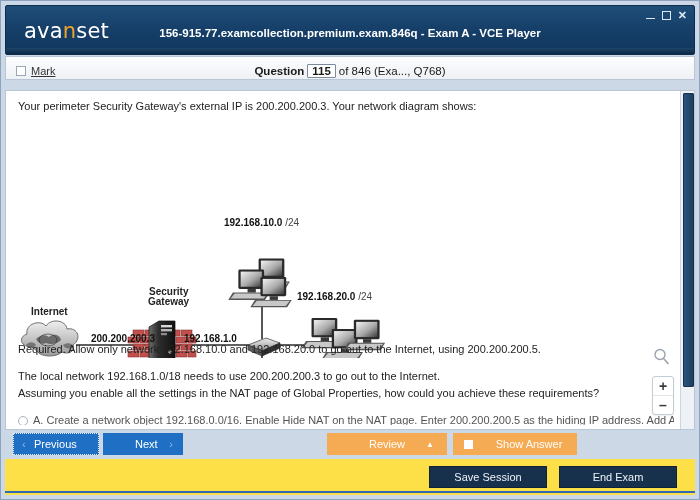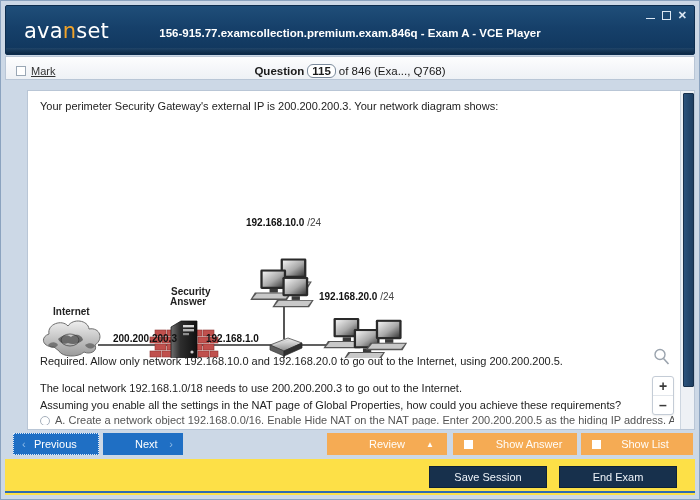--- a/index.html
+++ b/index.html
@@ -73,35 +73,35 @@
   .mark .lbl{text-decoration:underline;}
   .qcounter{
     position:absolute;left:0;right:0;top:7px;
     text-align:center;font-size:11.5px;color:#1a1a1a;
     white-space:nowrap;
   }
   .qcounter .qword{font-weight:bold;margin-top:40px;}
   .qbox{
     display:inline-block;border:1px solid #7b8a9b;background:#fff;
     padding:0px 4px;margin:0 3px;font-weight:bold;font-size:11.5px;
-    border-radius:6px;
+    border-radius:1px;
   }
 
   
   .pane{
     position:absolute;left:4px;top:89px;right:4px;height:340px;
     background:#ffffff;border:1px solid #b9c6d6;
-    box-sizing:border-box;overflow:hidden;margin-left:22px;
+    box-sizing:border-box;overflow:hidden;
   }
   .qtext{
     position:absolute;left:12px;top:8px;right:30px;
     font-size:11px;color:#222;line-height:15px;
   }
   .reqtext{
-    position:absolute;left:12px;right:30px;top:263px;
+    position:absolute;left:12px;right:30px;top:251px;
     font-size:11px;color:#222;line-height:15px;
   }
   .reqtext p{margin:0 0 12px 0;}
   .reqtext p.tight{margin:0 0 2px 0;}
   .opt-clipped{
     position:absolute;left:12px;right:20px;top:322px;
     font-size:11px;color:#222;line-height:15px;
     height:12px;overflow:hidden;white-space:nowrap;
     opacity:.78;
   }
@@ -361,21 +361,21 @@
               <rect x="4" y="19.5" width="22" height="4" fill="#2e2e2e" opacity=".75"></rect>
             </g>
           </g>
         </g>
       </svg>
 
       
       <div class="dlabel plain" style="left:25px;top:193px;">Internet</div>
 
       <div class="dlabel plain" style="left:143px;top:173px;">Security</div>
-      <div class="dlabel plain" style="left:142px;top:183px;">Answer</div>
+      <div class="dlabel plain" style="left:142px;top:183px;">Gateway</div>
 
       <div class="dlabel" style="left:85px;top:220px;">200.200.200.3</div>
 
       <div class="dlabel" style="left:178px;top:220px;">192.168.1.0</div>
 
       <div class="dlabel" style="left:218px;top:104px;">
         <span>192.168.10.0</span>
         <span class="slash">/24</span>
       </div>
 
@@ -427,24 +427,20 @@
     <div class="btn btn-orange btn-review">
       <span>Review</span>
       <span class="caret">▲</span>
     </div>
 
     <div class="btn btn-orange btn-showanswer">
       <span class="sq"></span>
       <span>Show Answer</span>
     </div>
 
-    <div class="btn btn-orange btn-showlist">
-      <span class="sq"></span>
-      <span>Show List</span>
-    </div>
   </div>
 
   <div class="footer">
     <div class="btn-dark btn-save">Save Session</div>
     <div class="btn-dark btn-end">End Exam</div>
     <div class="footline"></div>
   </div>
 
 </div>
 

